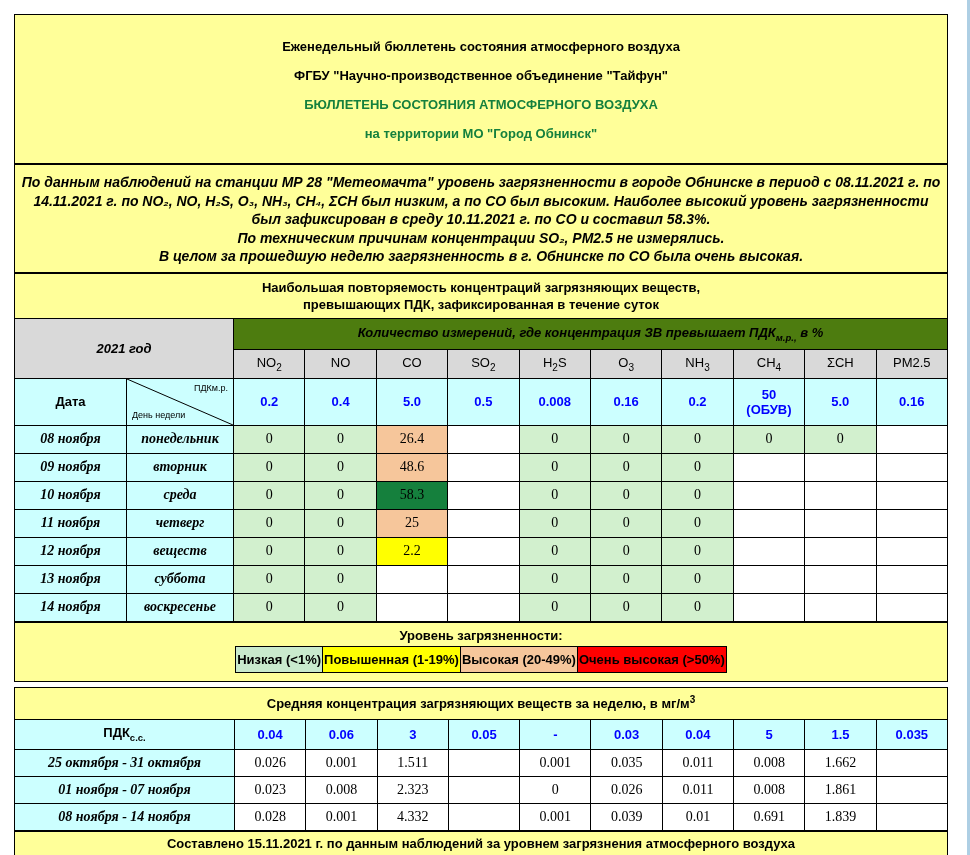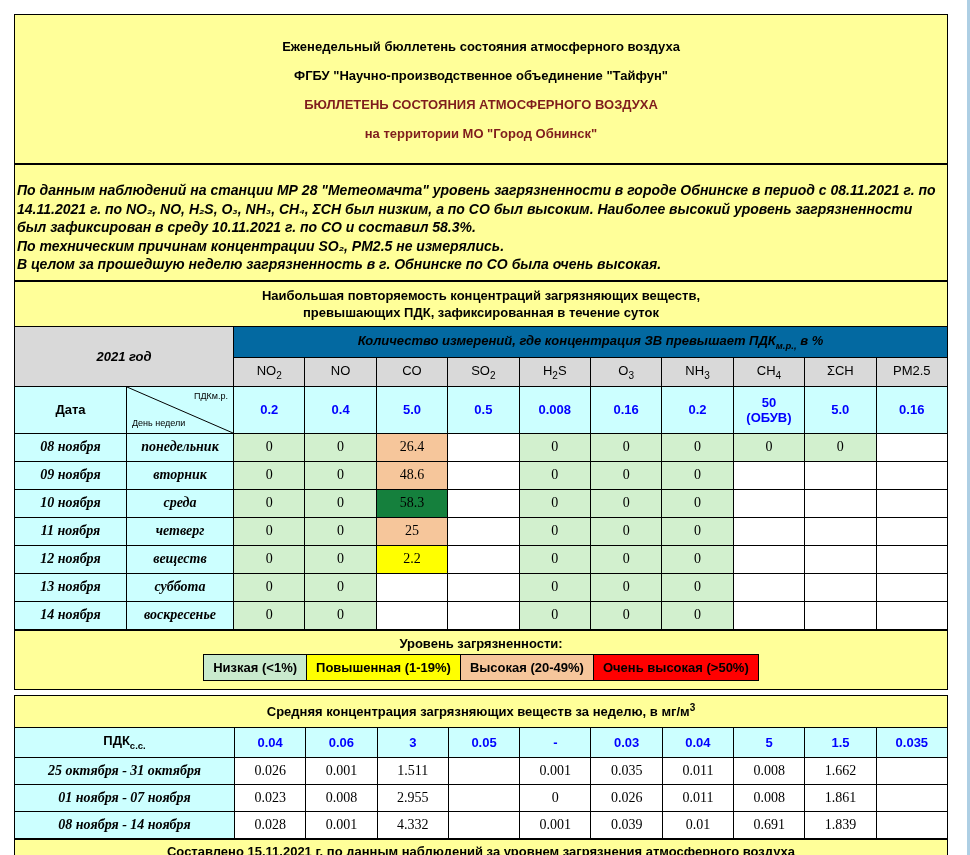--- a/index.html
+++ b/index.html
@@ -7,53 +7,53 @@
     width:970px;height:855px;background:#ffffff;position:relative;overflow:hidden;
     font-family:"Liberation Sans","DejaVu Sans",sans-serif;color:#000;
   }
   .edge-strip{position:absolute;right:0;top:0;width:3px;height:855px;background:#AECFE4;}
   .doc{position:absolute;left:14px;top:14px;width:934px;}
   .box{border:1px solid #000;background:#FFFF99;box-sizing:border-box;}
 
   
   #header-box{text-align:center;font-weight:bold;padding:10px 0 8px;}
   #header-box .hline{font-size:13px;margin:14px 0;}
-  .blue{color:#7f1d1d;}
-
-  
-  #summary-box{font-weight:bold;font-style:italic;font-size:14px;
-    line-height:18.5px;padding:16px 2px 6px;}
+  .blue{color:#15803d;}
+
+  
+  #summary-box{text-align:center;font-weight:bold;font-style:italic;font-size:14px;
+    line-height:18.5px;padding:8px 2px 6px;}
 
   
   table{width:100%;border-collapse:collapse;table-layout:fixed;border:1px solid #000;padding-left:12px;}
   td,th{border:1px solid #000;text-align:center;vertical-align:middle;padding:0;font-weight:normal;}
 
   tr.title-row td{background:#FFFF99;height:44px;font-weight:bold;font-size:13px;line-height:17px;}
   .year-cell{background:#D9D9D9;font-weight:bold;font-style:italic;font-size:13px;}
-  .measure-cell{background:#0369a1;height:30px;font-weight:bold;font-style:italic;font-size:13px;}
+  .measure-cell{background:#4d7c0f;height:30px;font-weight:bold;font-style:italic;font-size:13px;}
   .measure-cell sub,.pdk-label sub{font-size:9.5px;}
   .chem{background:#D9D9D9;height:28px;font-size:13px;}
   .chem sub{font-size:10px;}
 
   tr.pdk-row td{background:#CCFFFF;height:46px;}
   .date-label{font-weight:bold;font-size:13px;}
   .pdkv{color:#0000FF;font-weight:bold;font-size:13px;white-space:pre-line;line-height:15px;}
   .diag-cell{position:relative;}
   .diag-cell svg{position:absolute;left:0;top:0;width:100%;height:100%;display:block;}
   .diag-top{position:absolute;top:4px;right:5px;font-size:9px;}
   .diag-bottom{position:absolute;bottom:5px;left:5px;font-size:9px;}
 
   .date,.day,.period{background:#CCFFFF;font-family:"Liberation Serif","DejaVu Serif",serif;
     font-weight:bold;font-style:italic;font-size:14px;height:27px;}
   .val,.aval{font-family:"Liberation Serif","DejaVu Serif",serif;font-size:14px;height:27px;background:#fff;}
 
   
   #legend-box{text-align:center;padding:5px 0 8px;}
   #legend-title{font-weight:bold;font-size:13px;margin-bottom:3px;}
-  .lg-item{display:inline-block;border:1px solid #000;font-weight:bold;font-size:13px;padding:5px 9px;}
+  .lg-item{display:inline-block;border:1px solid #000;font-weight:bold;font-size:13px;padding:5px 1px;}
   .lg-item + .lg-item{margin-left:-1px;}
 
   .spacer{height:5px;}
 
   
   tr.avg-title td{background:#FFFF99;height:31px;font-weight:bold;font-size:13px;}
   tr.avg-title sup{font-size:10px;}
   tr.avg-pdk td{background:#CCFFFF;height:29px;}
   .pdk-label{font-weight:bold;font-size:13px;color:#000;}
   .period{height:26px;font-style:italic;}
@@ -276,21 +276,21 @@
           <td class="aval">0.035</td>
           <td class="aval">0.011</td>
           <td class="aval">0.008</td>
           <td class="aval">1.662</td>
           <td class="aval"></td>
         </tr>
         <tr>
           <td class="period">01 ноября - 07 ноября</td>
           <td class="aval">0.023</td>
           <td class="aval">0.008</td>
-          <td class="aval">2.955</td>
+          <td class="aval">2.323</td>
           <td class="aval"></td>
           <td class="aval">0</td>
           <td class="aval">0.026</td>
           <td class="aval">0.011</td>
           <td class="aval">0.008</td>
           <td class="aval">1.861</td>
           <td class="aval"></td>
         </tr>
         <tr>
           <td class="period">08 ноября - 14 ноября</td>

